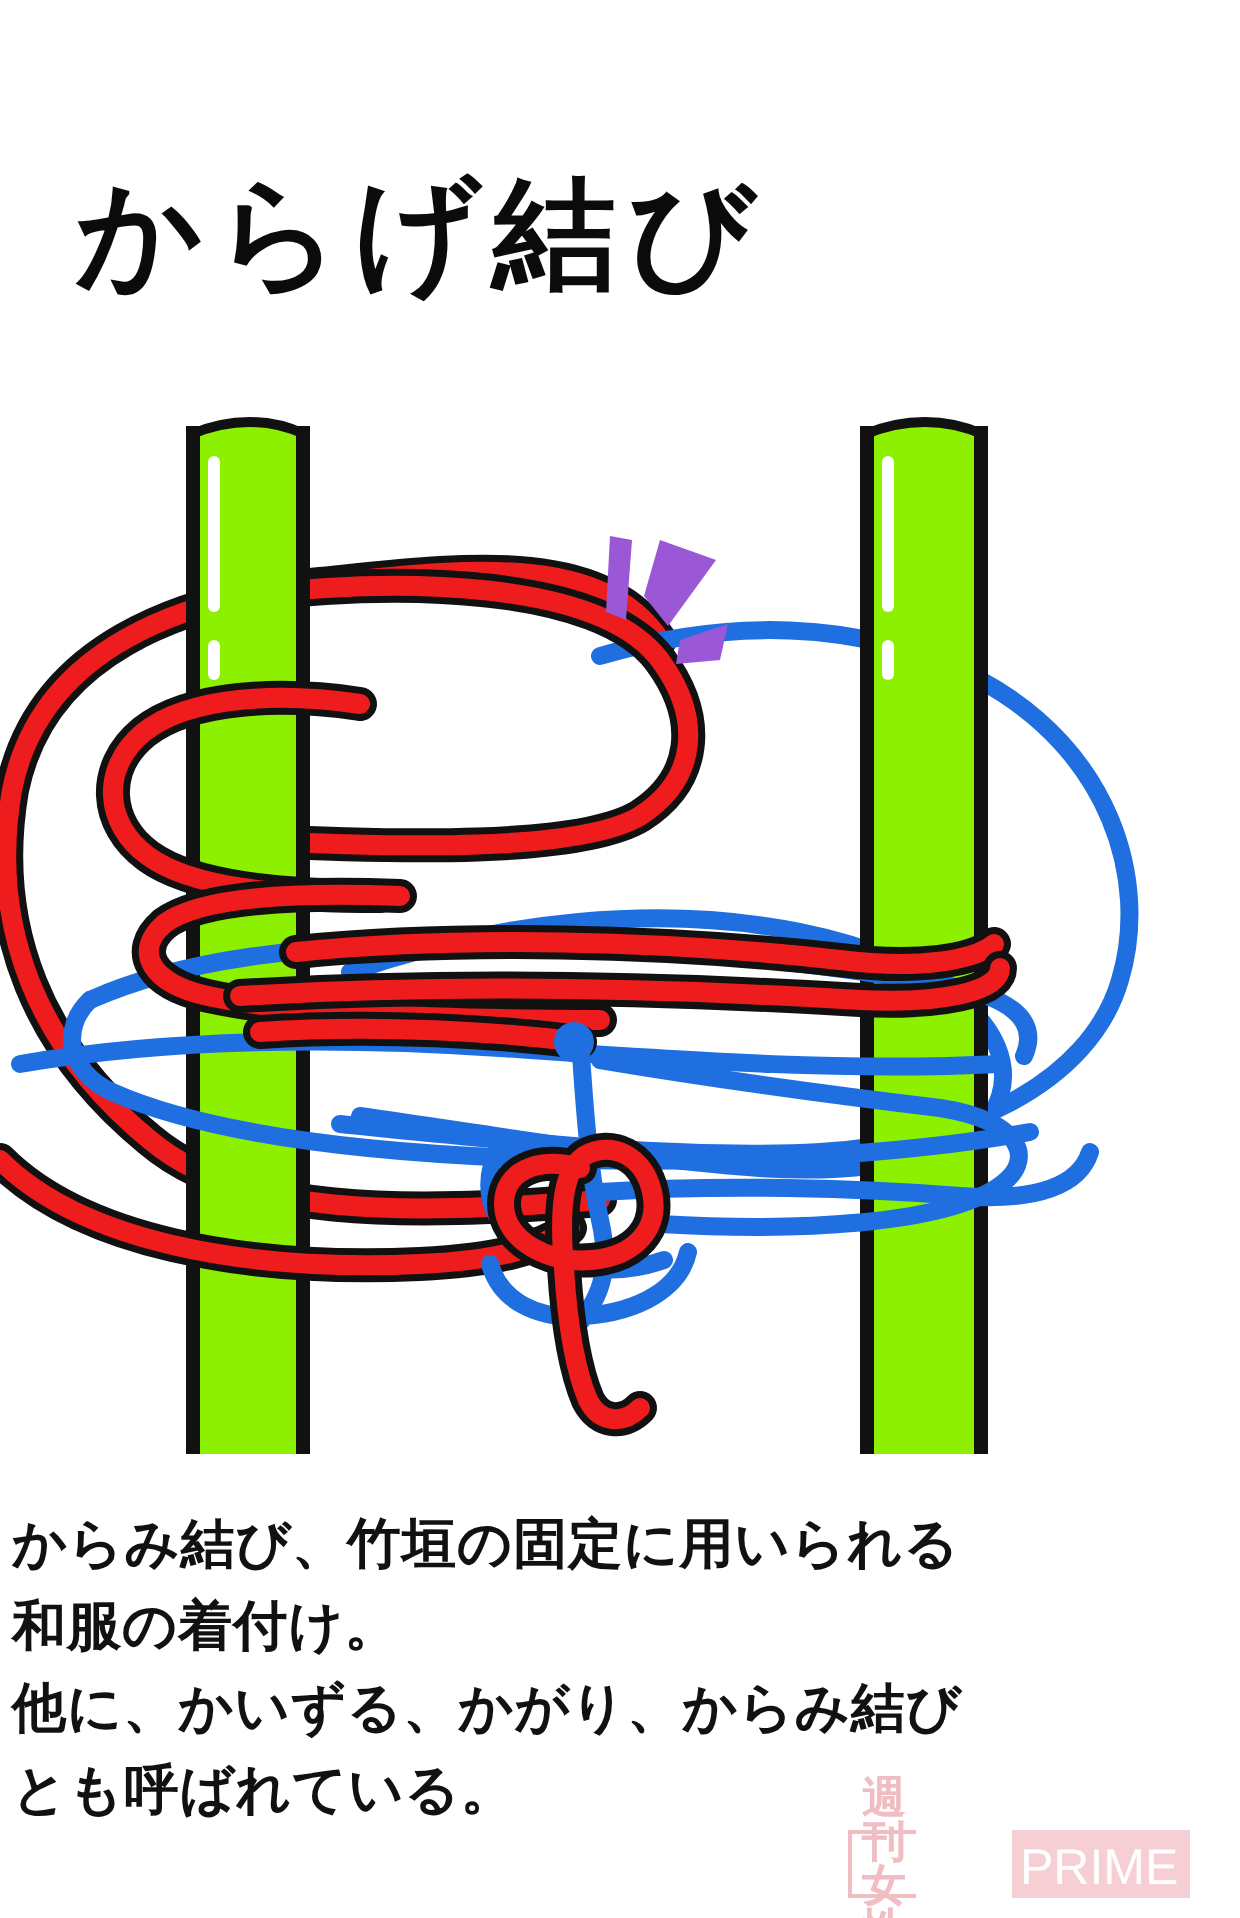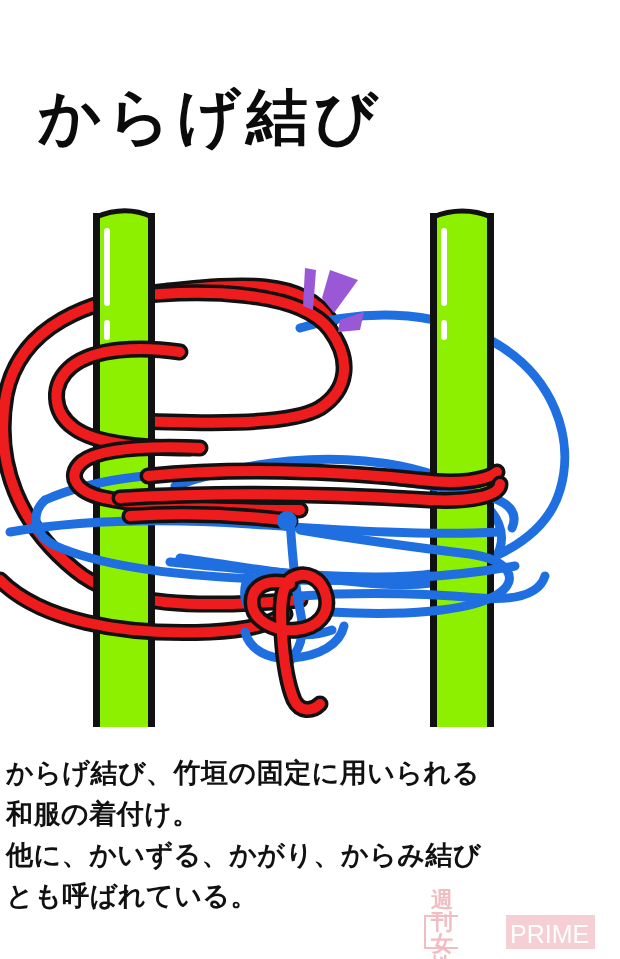--- a/index.html
+++ b/index.html
@@ -201,21 +201,21 @@
                C 300,532 312,532 320,524" fill="none" stroke="#111111" stroke-width="17" stroke-linecap="round" stroke-linejoin="round"></path>
       <path d="M 290,404 C 268,398 252,406 252,422 C 252,440 274,452 296,450
                C 318,448 330,434 326,416 C 322,398 306,390 292,398
                C 280,406 280,430 282,454 C 284,486 288,506 294,520
                C 300,532 312,532 320,524" fill="none" stroke="#ee1c1c" stroke-width="10" stroke-linecap="round" stroke-linejoin="round"></path>
     </g>
 
   </svg>
 
   <div id="caption">
-    <div class="cap-line">からげ結び、竹垣の固定に用いられる</div>
+    <div class="cap-line">からみ結び、竹垣の固定に用いられる</div>
     <div class="cap-line">和服の着付け。</div>
     <div class="cap-line">他に、かいずる、かがり、からみ結び</div>
     <div class="cap-line">とも呼ばれている。</div>
   </div>
 
   <div id="logo">
     <div class="logo-jp">週刊女性</div>
     <div class="logo-en">PRIME</div>
   </div>
 

